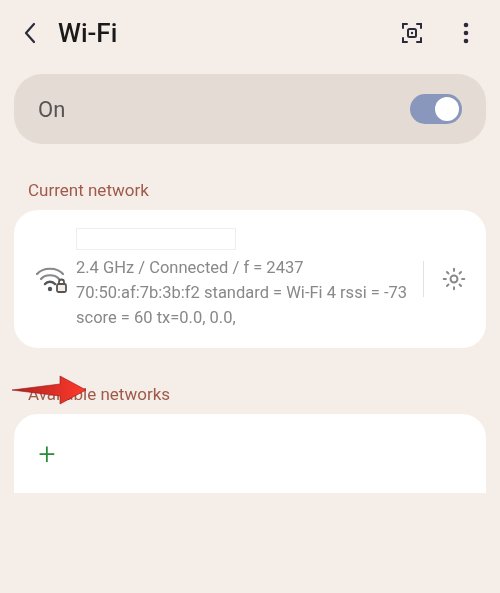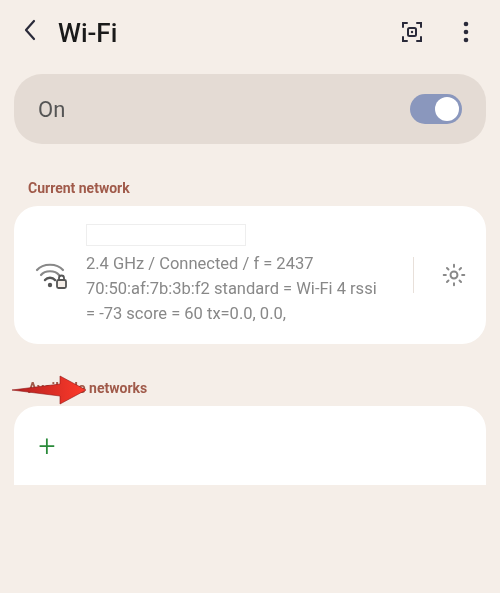--- a/index.html
+++ b/index.html
@@ -6,21 +6,21 @@
     body {
       width: 500px;
       height: 593px;
       background: #f5eee8;
       font-family: -apple-system, BlinkMacSystemFont, 'Segoe UI', Roboto, sans-serif;
       position: relative;
       overflow: hidden;
     }
     .header {
       display: flex;
-      align-items: flex-start;
+      align-items: center;
       padding: 18px 22px 18px 18px;
       gap: 16px;
     }
     .back-btn { width: 24px; height: 24px; display: flex; align-items: center; justify-content: center; cursor: pointer; }
     .title { font-size: 26px; font-weight: 500; color: #1a1a1a; flex: 1; }
     .qr-btn { width: 28px; height: 28px; display: flex; align-items: center; justify-content: center; cursor: pointer; margin-right: 12px; }
     .more-btn { width: 24px; height: 28px; display: flex; align-items: center; justify-content: center; cursor: pointer; }
     
     .toggle-row {
       background: #e4dbd4;
@@ -37,33 +37,33 @@
       width: 52px; height: 30px; background: #8a97bd; border-radius: 15px;
       position: relative; cursor: pointer;
     }
     .switch::after {
       content: ''; position: absolute; width: 24px; height: 24px; background: #fff;
       border-radius: 50%; top: 3px; right: 3px;
     }
     
     .section-label {
       color: #a05a4a;
-      font-size: 14px;
+      font-size: 17px;
       padding: 36px 28px 10px;
-      font-weight: 700;
+      font-weight: 400;
     }
     
     .network-card {
       background: #fff;
       margin: 0 14px;
       border-radius: 24px;
       padding: 18px 16px 18px 20px;
       display: flex;
       align-items: center;
-      gap: 16px;
+      gap: 6px;
       position: relative;
     }
     .wifi-icon-box { width: 36px; flex-shrink: 0; display:flex; align-items:center; justify-content:center; }
     .network-text { flex: 1; min-width: 0; }
     .network-name-redacted {
       width: 160px; height: 22px; background: #fff; border: 1px solid #eee;
       margin-bottom: 6px;
     }
     .network-detail {
       color: #888; font-size: 16.5px; line-height: 1.5;

